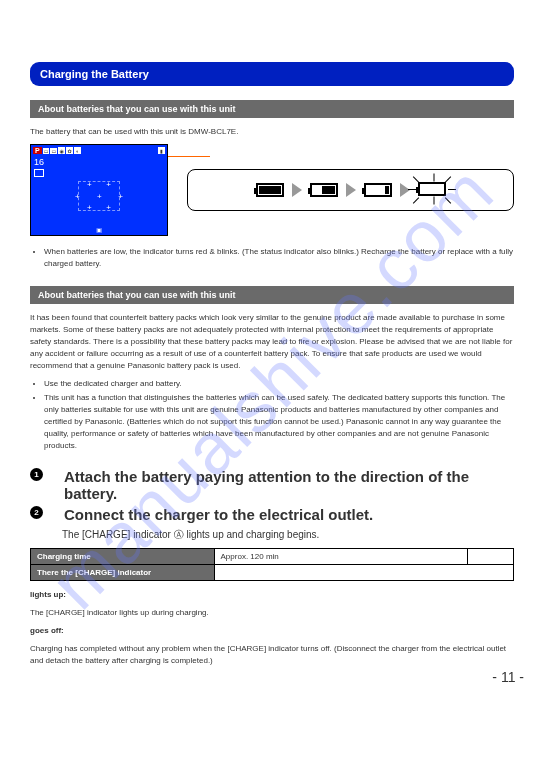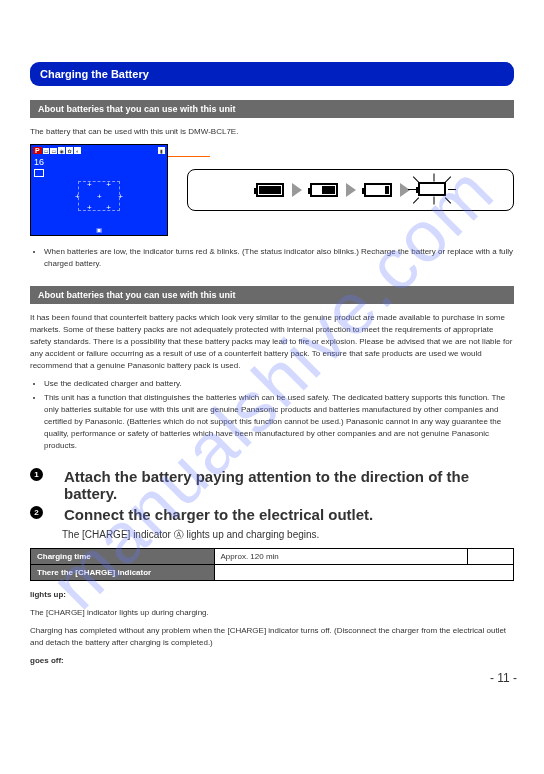--- a/index.html
+++ b/index.html
@@ -34,21 +34,21 @@
 .arrow{width:0;height:0;border-top:7px solid transparent;border-bottom:7px solid transparent;border-left:10px solid #999}
 .bullets{margin:6px 0 16px 14px;font-size:8px;line-height:1.5}
 .bullets li{list-style:disc;margin-bottom:2px}
 .para{font-size:8px;line-height:1.5;margin:6px 0}
 .num{position:relative;padding-left:34px;margin:4px 0;font-size:15px;font-weight:700}
 .num::before{content:attr(data-n);position:absolute;left:0;top:0;width:13px;height:13px;background:#000;color:#fff;border-radius:50%;text-align:center;line-height:13px;font-size:8px}
 .sub{font-size:10px;margin:2px 0 6px 32px;line-height:1.5}
 .tbl{width:100%;border-collapse:collapse;margin:4px 0 8px;font-size:8px}
 .tbl td,.tbl th{border:1px solid #000;padding:3px 6px;text-align:left}
 .tbl th{background:#6a6a6a;color:#fff;font-weight:700;width:38%}
-.pagenum{position:absolute;bottom:8px;right:27px;font-size:12px}
+.pagenum{position:absolute;bottom:8px;right:20px;font-size:14px}
 </style>
 </head>
 <body>
 
 <div class="watermark">manualshive.com</div>
 
 <div class="page">
 
   <div class="title-blue">Charging the Battery</div>
 
@@ -132,17 +132,17 @@
         </tr>
     <tr>
           <th>There the [CHARGE] indicator</th>
           <td colspan="2"></td>
         </tr>
   </tbody>
     </table>
 
   <p class="para"><b>lights up:</b></p>
   <p class="para">The [CHARGE] indicator lights up during charging.</p>
+  <p class="para"><b>goes off:</b></p>
   <p class="para">Charging has completed without any problem when the [CHARGE] indicator turns off. (Disconnect the charger from the electrical outlet and detach the battery after charging is completed.)</p>
-  <p class="para"><b>goes off:</b></p>
 
   <div class="pagenum">- 11 -</div>
 </div>
 
 </body></html>

